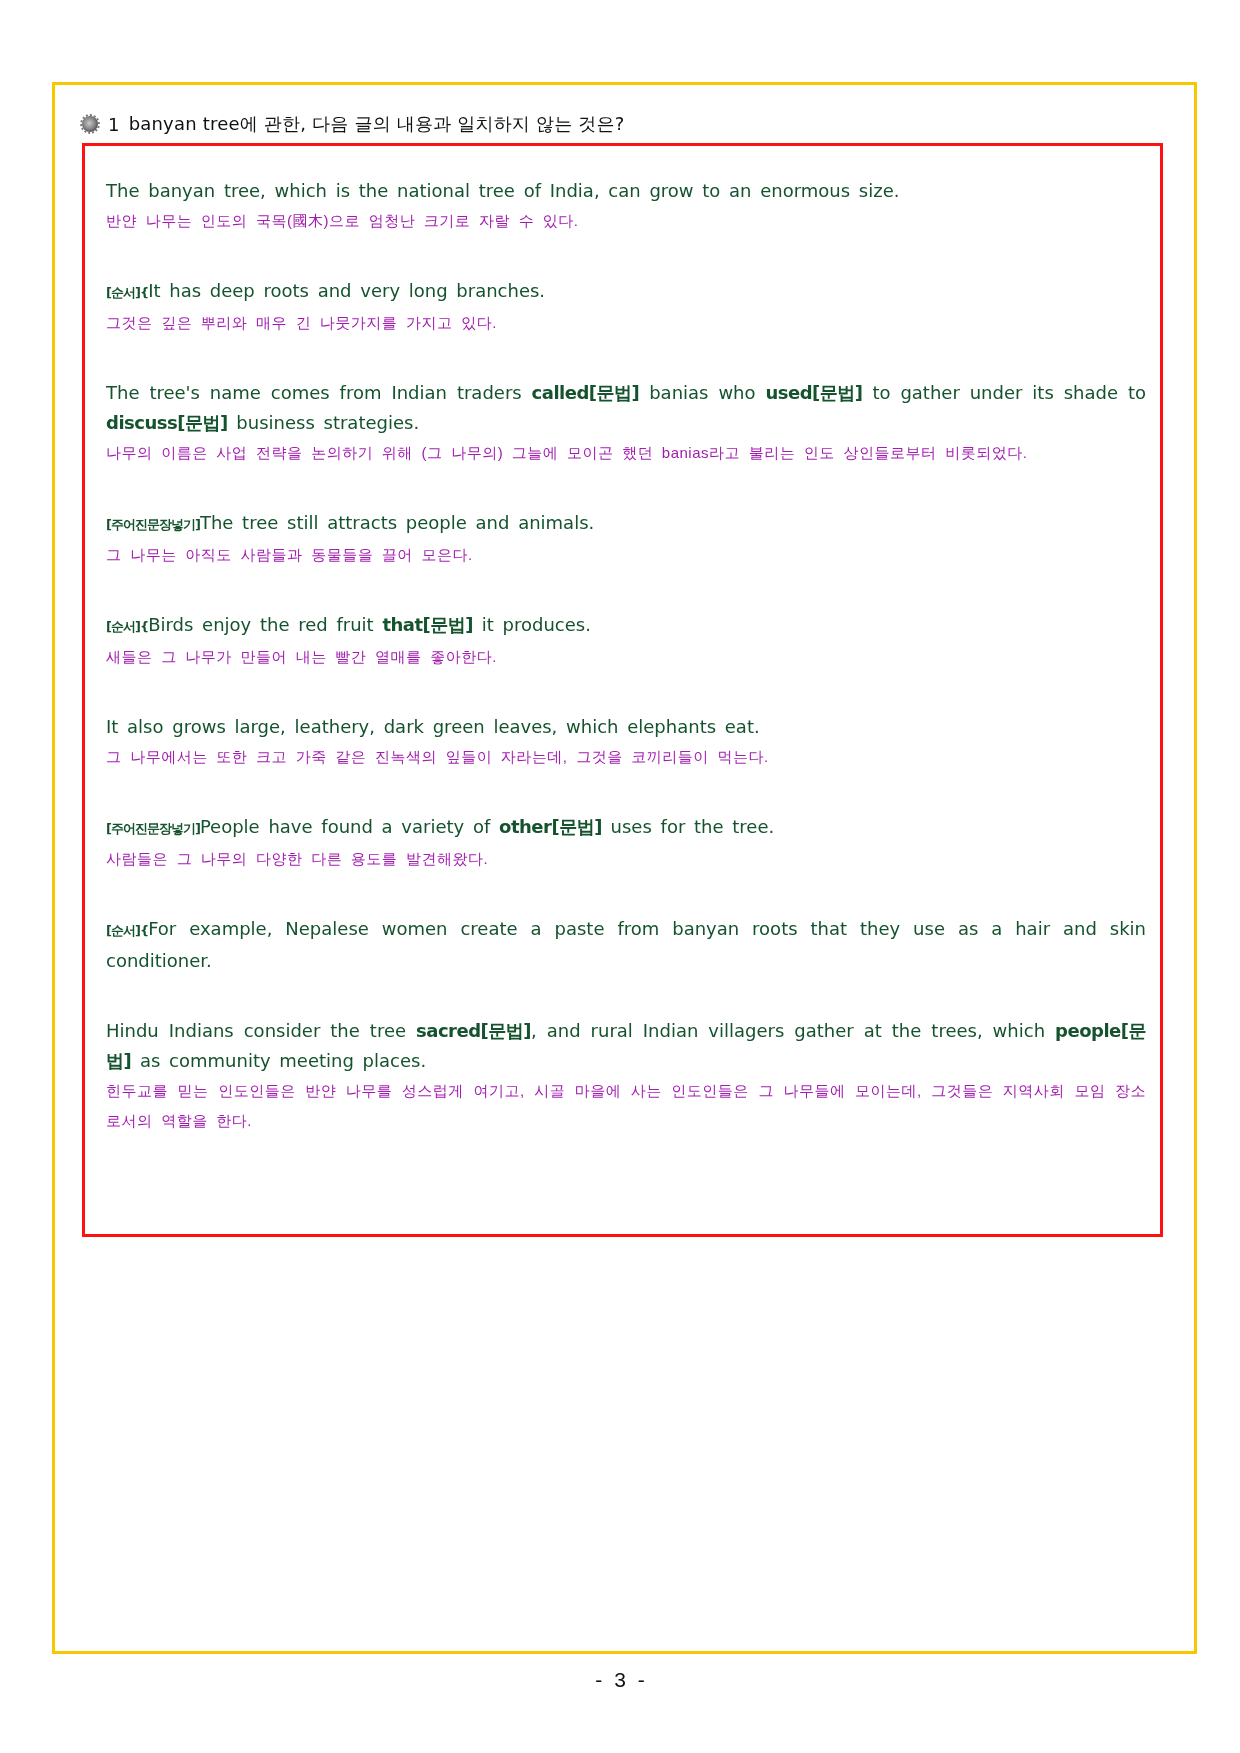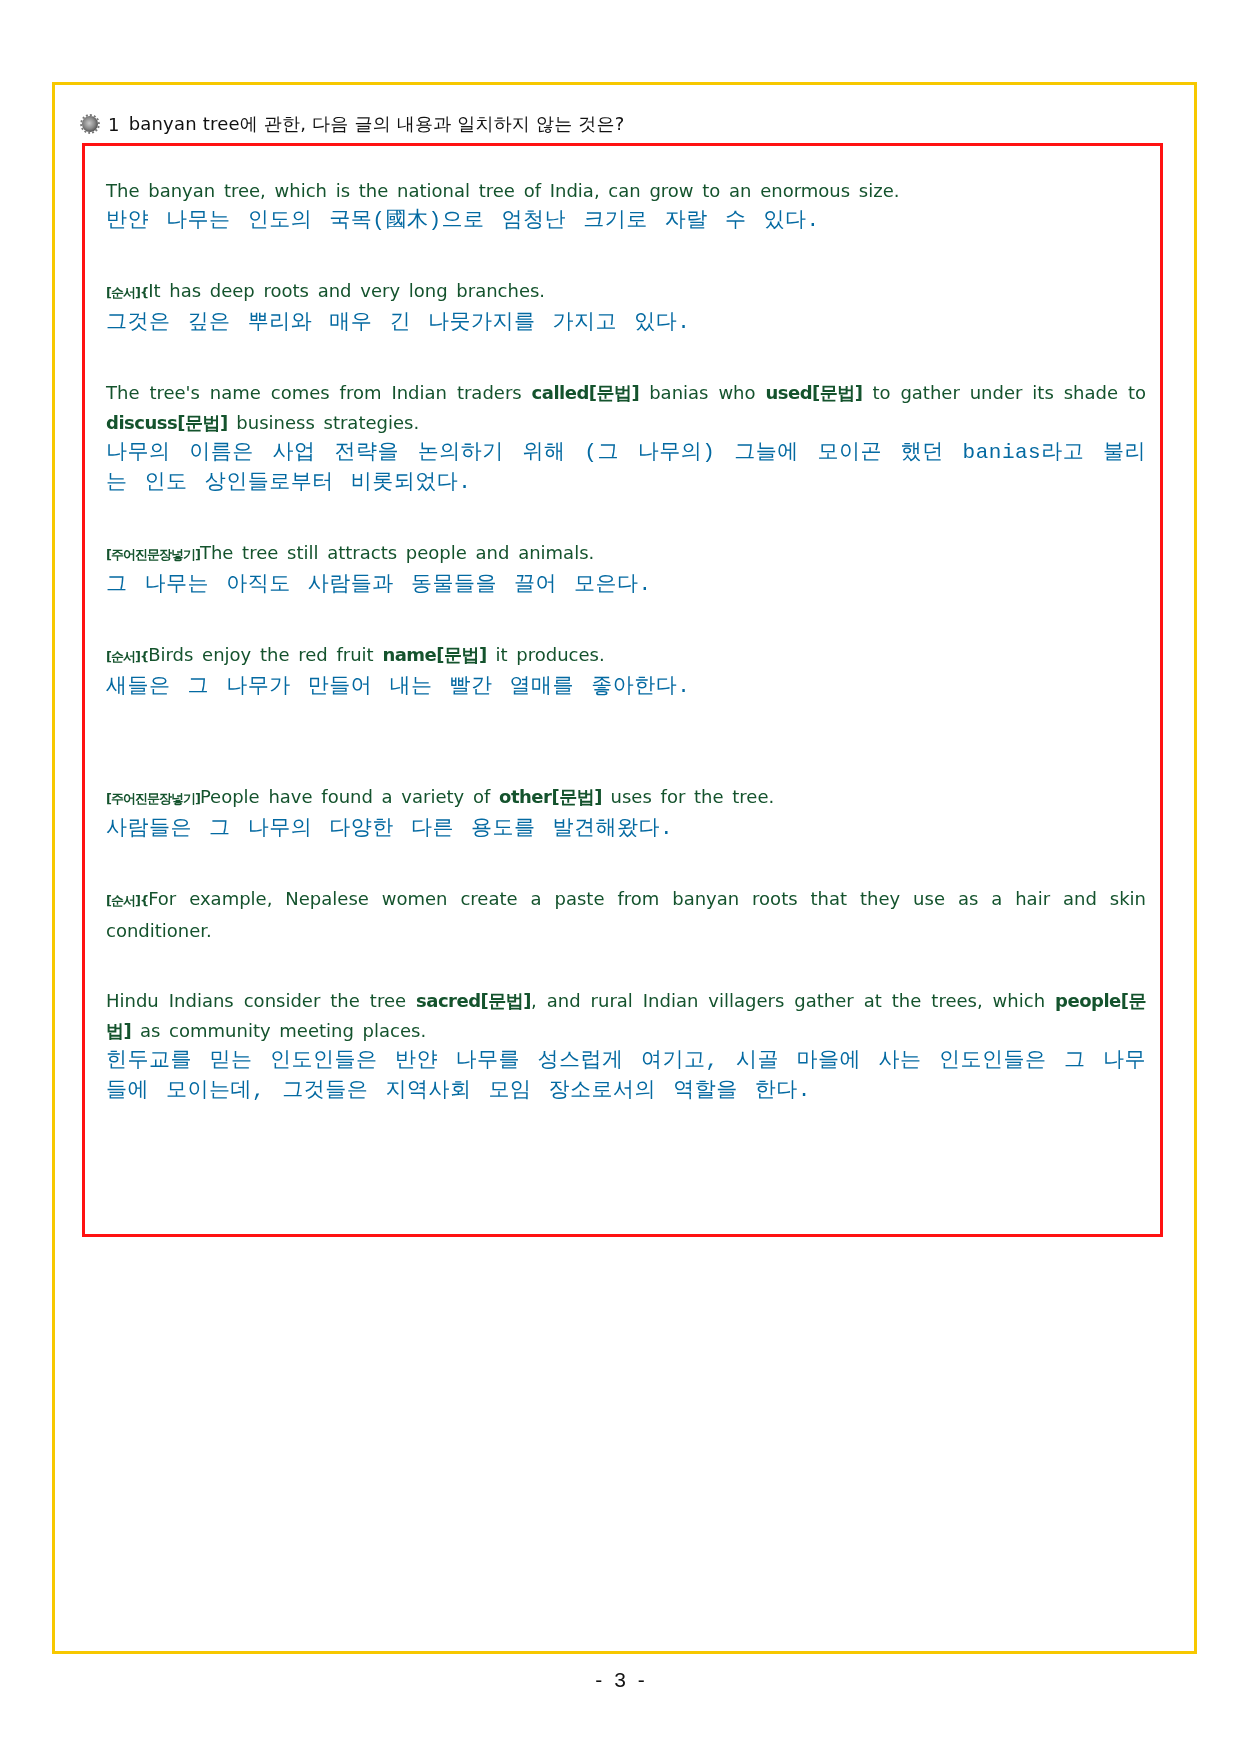--- a/index.html
+++ b/index.html
@@ -14,21 +14,21 @@
                  background: radial-gradient(circle at 45% 45%, #c8c8c8 0%, #888 45%, #555 70%, #888 100%);
                  position: relative; }
   .bullet-icon::before { content: ""; position: absolute; left: -2px; top: -2px; width: 20px; height: 20px;
                  border-radius: 50%; border: 2px dotted #777; box-sizing: border-box; }
   .red-box { position: absolute; left: 82px; top: 143px; width: 1075px; height: 1088px;
              border: 3px solid #ff1111; box-sizing: content-box; }
   .content { position: absolute; left: 92px; top: 176px; width: 1054px; }
   .para { margin: 0; }
   .en { font-family: "DejaVu Sans", sans-serif; font-size: 18px; line-height: 30px; color: #14532d;
         text-align: justify; word-spacing: 3px; }
-  .ko { font-family: Liberation Mono, monospace; font-size: 21px; line-height: 30px; color: #0369a1;
+  .ko { font-family: Liberation Sans, sans-serif; font-size: 15px; line-height: 30px; color: #a21caf;
         text-align: justify; word-spacing: 4px; letter-spacing: 0.5px; }
   .indent { padding-left: 14px; }
   .tag { font-weight: bold; font-size: 13px; letter-spacing: -1px; }
   .gram { font-weight: bold; letter-spacing: -0.5px; margin-top: 9px; }
   .gap { height: 40px; }
   .page-number { position: absolute; left: 0; width: 1240px; top: 1668px; text-align: center;
                  font-family: "Liberation Sans", sans-serif; font-size: 21px; color: #111; word-spacing: 6px; }
 </style>
 </head>
 <body>
@@ -59,24 +59,28 @@
       <p class="para en indent"><span>The tree's name comes from Indian traders </span><span class="gram">called[문법]</span><span> banias who </span><span class="gram">used[문법]</span><span> to gather under its shade to </span><span class="gram">discuss[문법]</span><span> business strategies.</span></p>
       <p class="para ko indent">나무의 이름은 사업 전략을 논의하기 위해 (그 나무의) 그늘에 모이곤 했던 banias라고 불리는 인도 상인들로부터 비롯되었다.</p>
     </div>
     <div class="gap"></div>
     <div>
       <p class="para en indent"><span class="tag">[주어진문장넣기]</span><span>The tree still attracts people and animals.</span></p>
       <p class="para ko indent">그 나무는 아직도 사람들과 동물들을 끌어 모은다.</p>
     </div>
     <div class="gap"></div>
     <div>
-      <p class="para en indent"><span class="tag">[순서]{</span><span>Birds enjoy the red fruit </span><span class="gram">name[문법]</span><span> it produces.</span></p>
+      <p class="para en indent"><span class="tag">[순서]{</span><span>Birds enjoy the red fruit </span><span class="gram">that[문법]</span><span> it produces.</span></p>
       <p class="para ko indent">새들은 그 나무가 만들어 내는 빨간 열매를 좋아한다.</p>
     </div>
     <div class="gap"></div>
+    <div>
+      <p class="para en indent"><span>It also grows large, leathery, dark green leaves, which elephants eat.</span></p>
+      <p class="para ko indent">그 나무에서는 또한 크고 가죽 같은 진녹색의 잎들이 자라는데, 그것을 코끼리들이 먹는다.</p>
+    </div>
     <div class="gap"></div>
     <div>
       <p class="para en indent"><span class="tag">[주어진문장넣기]</span><span>People have found a variety of </span><span class="gram">other[문법]</span><span> uses for the tree.</span></p>
       <p class="para ko indent">사람들은 그 나무의 다양한 다른 용도를 발견해왔다.</p>
     </div>
     <div class="gap"></div>
     <div>
       <p class="para en indent"><span class="tag">[순서]{</span><span>For example, Nepalese women create a paste from banyan roots that they use as a hair and skin conditioner.</span></p>
     </div>
     <div class="gap"></div>

